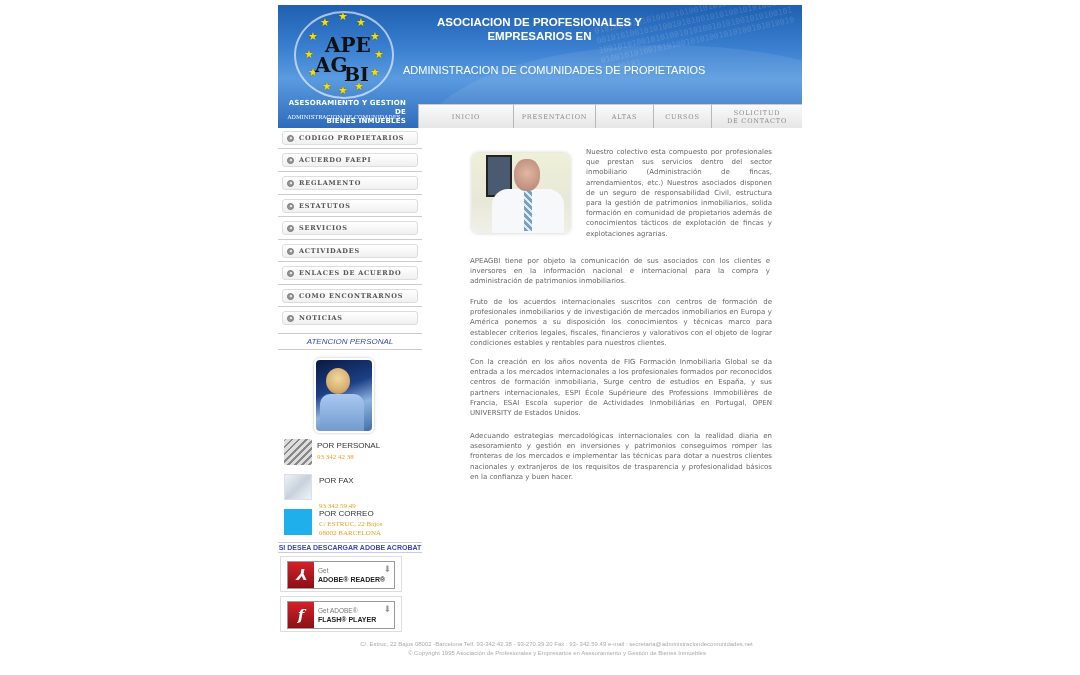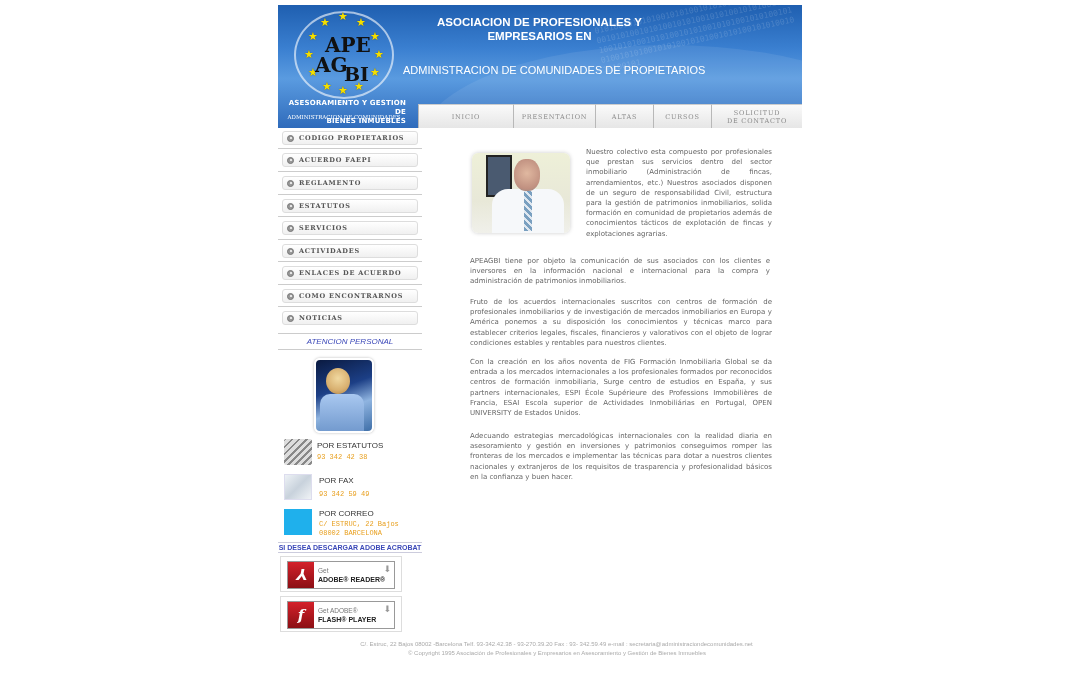--- a/index.html
+++ b/index.html
@@ -100,21 +100,21 @@
   .contact-photo .shirt {
     position: absolute; left: 4px; top: 34px; width: 44px; height: 40px; border-radius: 10px 10px 0 0;
     background: linear-gradient(180deg, #a9c8f0, #6f97cc);
   }
   .contact-row { position: absolute; left: 6px; }
   .contact-icon { position: absolute; left: 0; top: 0; width: 28px; height: 26px; }
   .contact-title {
     position: absolute; font-family: "Liberation Sans", sans-serif; font-size: 8px; color: #333; white-space: nowrap;
   }
   .contact-value {
-    position: absolute; font-family: Liberation Mono, monospace; font-size: 7px; color: #e8a020; white-space: nowrap; line-height: 9.5px;
+    position: absolute; font-family: Liberation Serif, serif; font-size: 7px; color: #e8a020; white-space: nowrap; line-height: 9.5px;
   }
   .acrobat-bar {
     position: absolute; left: 0; top: 414px; width: 144px; height: 11px;
     border-top: 1px solid #ccd; border-bottom: 1px solid #ccd;
     font-family: "Liberation Sans", sans-serif; font-size: 7px; font-weight: bold; color: #3b48b8; text-align: center; line-height: 10px;
   }
   .badge-box {
     position: absolute; left: 2px; width: 122px; height: 36px;
     border: 1px solid #ddd; background: #fff; cursor: pointer;
   }
@@ -255,28 +255,28 @@
     <div class="atencion">ATENCION PERSONAL</div>
     <div class="side-sep" style="top:221px"></div>
 
     <div class="contact-photo">
       <div class="shirt"></div>
       <div class="face"></div>
     </div>
 
     <div class="contact-row" style="top:311px">
       <div class="contact-icon" style="background: repeating-linear-gradient(135deg,#888 0 2px,#ddd 2px 5px); border-radius:2px;"></div>
-      <div class="contact-title" style="left:33px;top:2px">POR ESTATUTOS</div>
+      <div class="contact-title" style="left:33px;top:2px">POR PERSONAL</div>
       <div class="contact-value" style="left:33px;top:14px">93 342 42 38</div>
     </div>
 
     <div class="contact-row" style="top:346px">
       <div class="contact-icon" style="background: linear-gradient(135deg,#eef2f6 0%,#c8d2dc 50%,#f0f3f6 100%); border:1px solid #dde;"></div>
       <div class="contact-title" style="left:35px;top:2px">POR FAX</div>
-      <div class="contact-value" style="left:35px;top:16px">93 342 59 49</div>
+      <div class="contact-value" style="left:35px;top:28px">93 342 59 49</div>
     </div>
 
     <div class="contact-row" style="top:381px">
       <div class="contact-icon" style="background:#1fb0ec;"></div>
       <div class="contact-title" style="left:35px;top:0px">POR CORREO</div>
       <div class="contact-value" style="left:35px;top:11px">C/ ESTRUC, 22 Bajos</div>
       <div class="contact-value" style="left:35px;top:20px">08002 BARCELONA</div>
     </div>
 
     <div class="acrobat-bar">SI DESEA DESCARGAR ADOBE ACROBAT</div>

